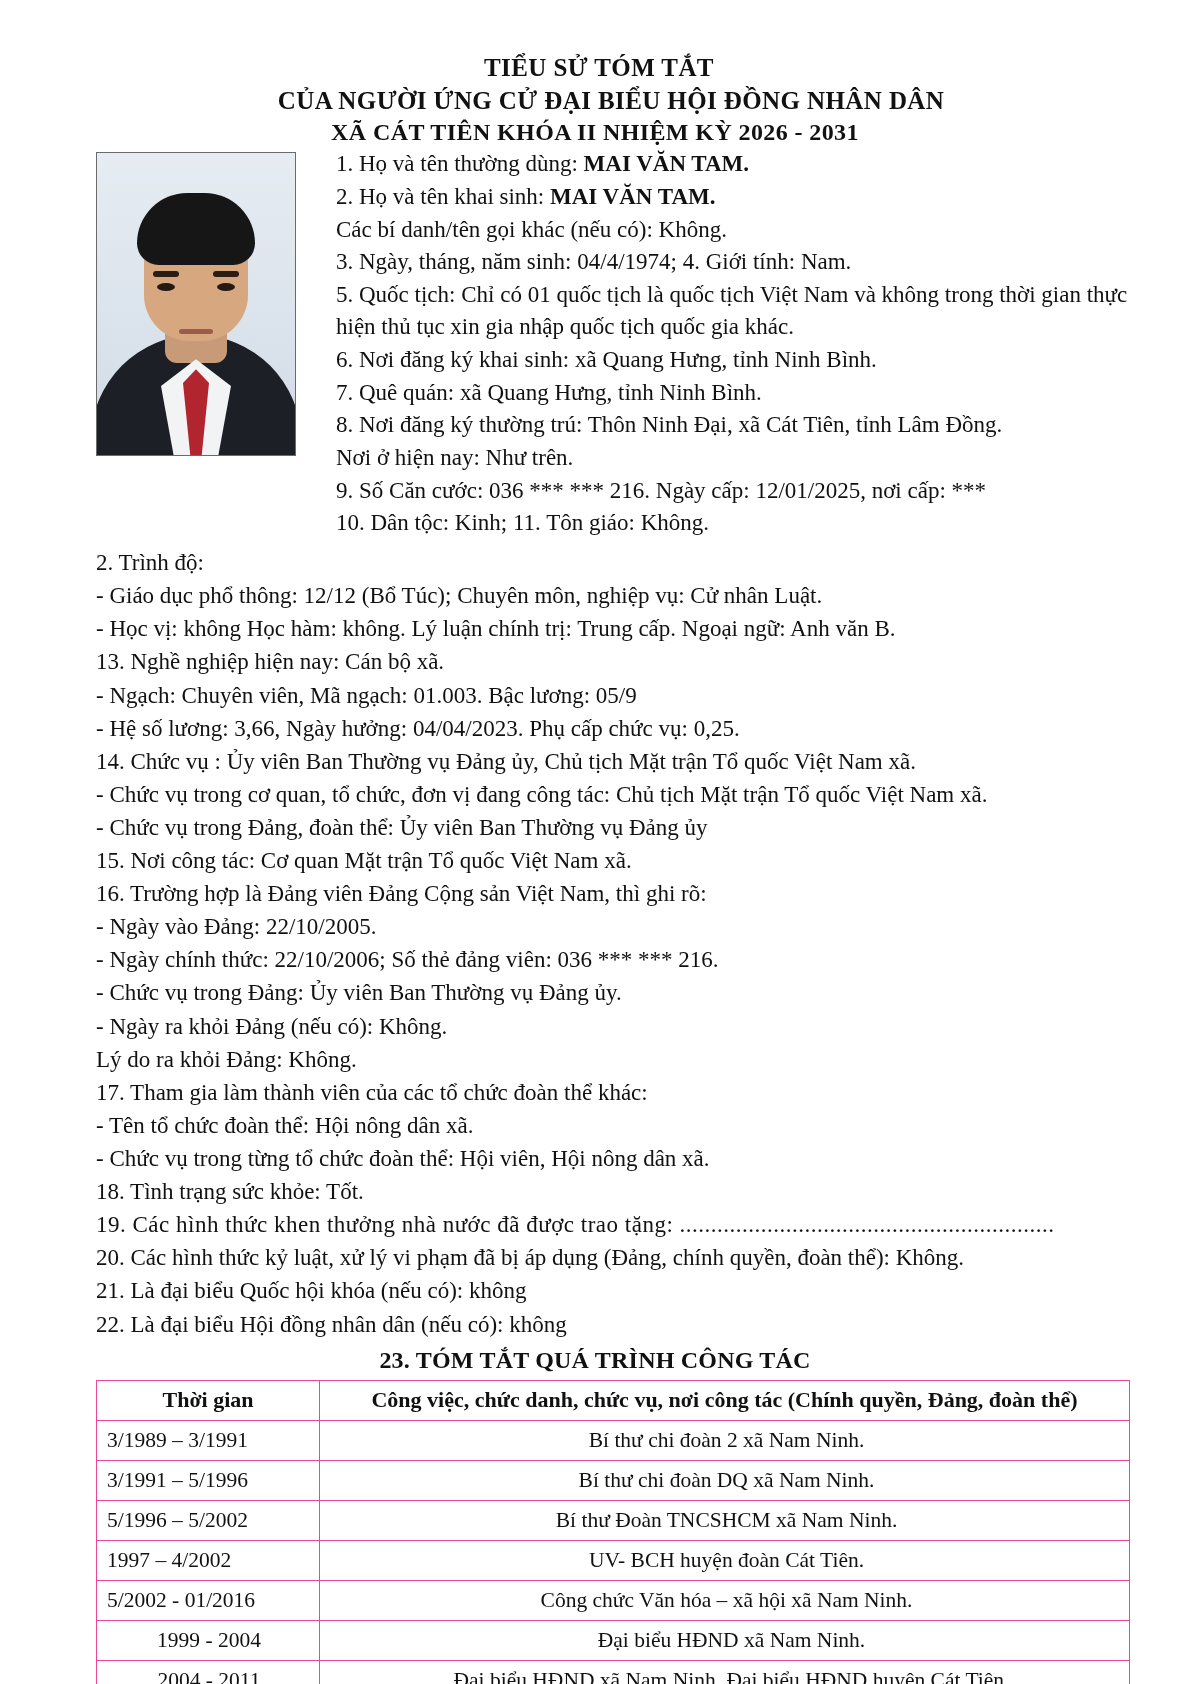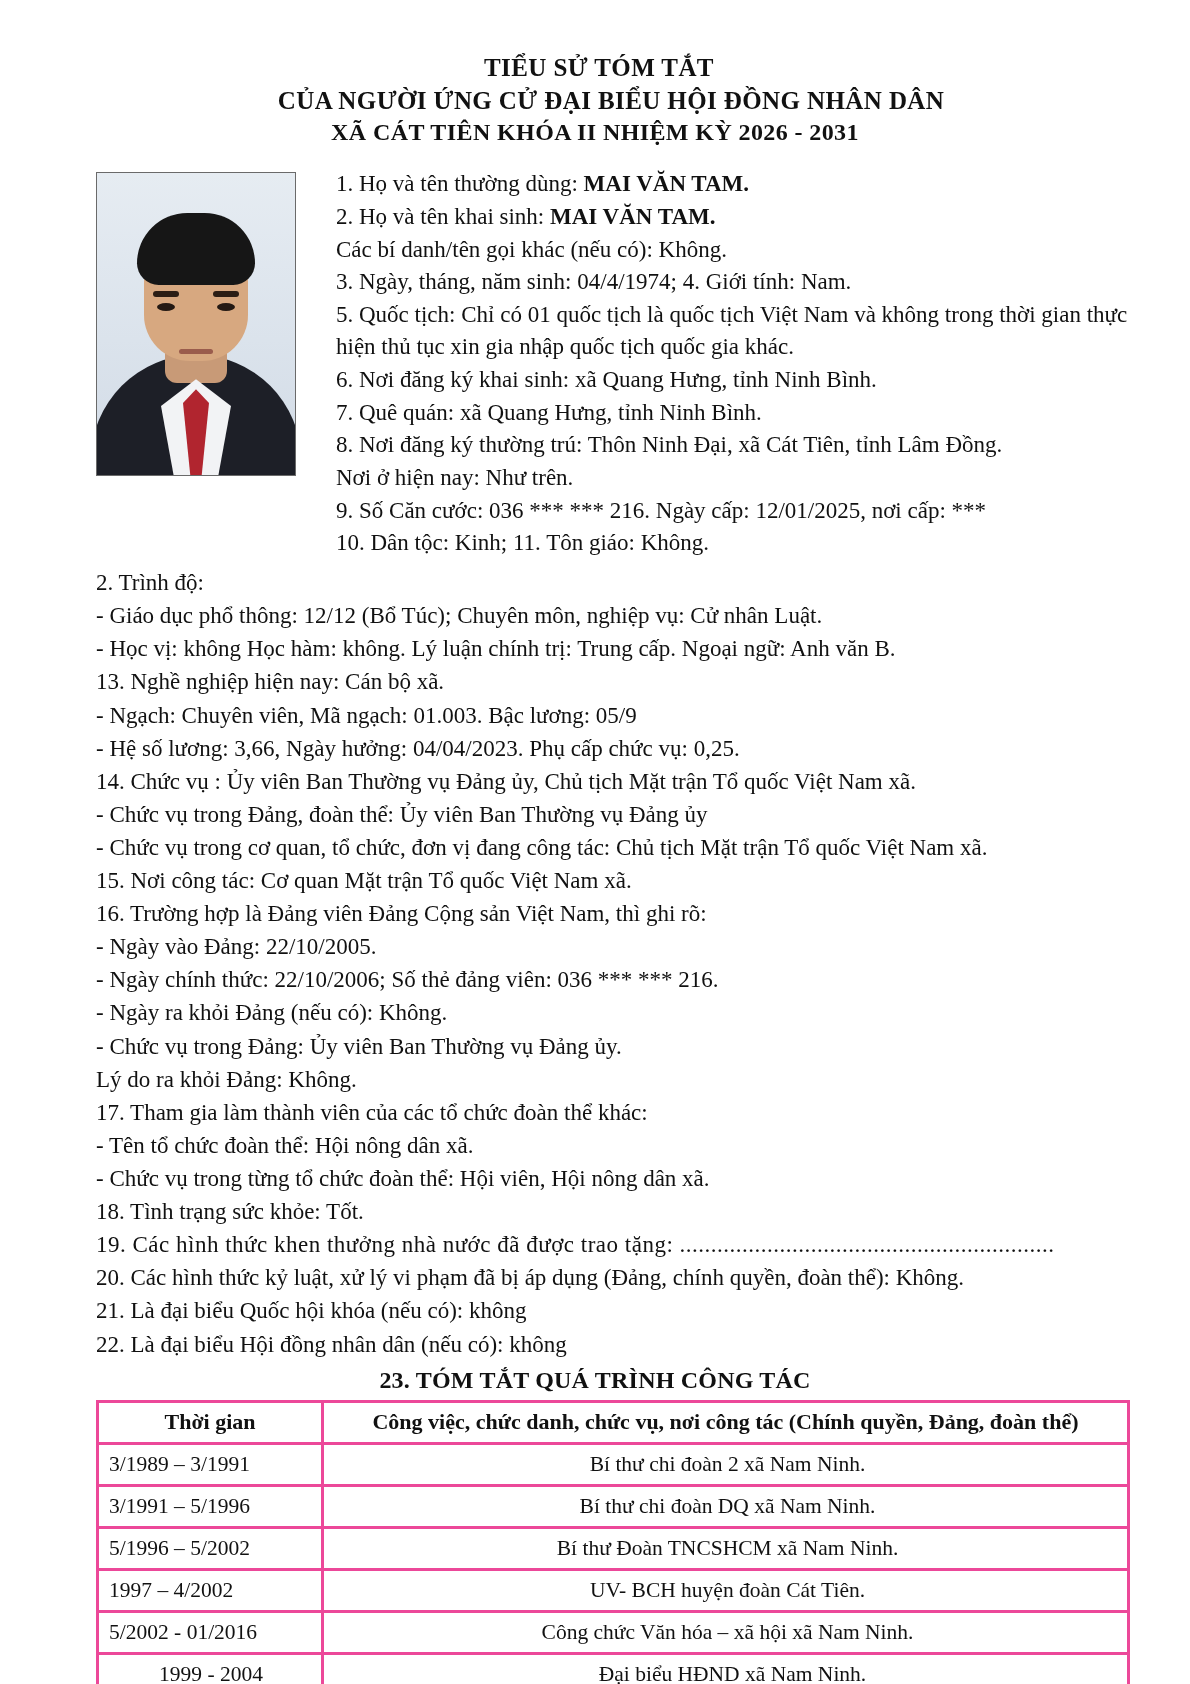--- a/index.html
+++ b/index.html
@@ -33,21 +33,20 @@
     font-weight: bold;
     font-size: 24.5px;
     letter-spacing: 0.4px;
   }
   .header .line1 { font-size: 25px; margin-left: 8px; }
   .header .line2 { font-size: 25px; margin-left: 32px; }
   .header .line3 { font-size: 24px; }
 
   
   .top-block {
-    margin-top: 20px;
     padding-left: 96px;
     padding-right: 56px;
     display: flex;
     align-items: flex-start;
   }
   .photo-wrap {
     width: 206px;
     flex: 0 0 206px;
     margin-top: 4px;
   }
@@ -163,21 +162,21 @@
     padding-left: 96px;
     padding-right: 60px;
     margin-top: 6px;
   }
   table.career {
     border-collapse: collapse;
     width: 100%;
     font-size: 21.5px;
   }
   table.career th, table.career td {
-    border: 3px solid #ec4899;
+    border: 1px solid #ec4899;
     padding: 4px 8px;
     vertical-align: middle;
     line-height: 1.25;
     height: 31px;
   }
   table.career th {
     font-weight: bold;
     text-align: center;
     font-size: 22px;
   }
@@ -244,28 +243,28 @@
   </div>
 
   <div class="body-text">
     <p>2. Trình độ:</p>
     <p>- Giáo dục phổ thông: 12/12 (Bổ Túc);   Chuyên môn, nghiệp vụ: Cử nhân Luật.</p>
     <p>- Học vị: không  Học hàm: không. Lý luận chính trị: Trung cấp. Ngoại ngữ: Anh văn B.</p>
     <p>13. Nghề nghiệp hiện nay: Cán bộ xã.</p>
     <p>- Ngạch: Chuyên viên, Mã ngạch: 01.003. Bậc lương: 05/9</p>
     <p>- Hệ số lương: 3,66, Ngày hưởng: 04/04/2023. Phụ cấp chức vụ: 0,25.</p>
     <p>14. Chức vụ : Ủy viên Ban Thường vụ Đảng ủy, Chủ tịch Mặt trận Tổ quốc Việt Nam xã.</p>
+    <p>- Chức vụ trong cơ quan, tổ chức, đơn vị đang công tác: Chủ tịch Mặt trận Tổ quốc Việt Nam xã.</p>
     <p>- Chức vụ trong Đảng, đoàn thể: Ủy viên Ban Thường vụ Đảng ủy</p>
-    <p>- Chức vụ trong cơ quan, tổ chức, đơn vị đang công tác: Chủ tịch Mặt trận Tổ quốc Việt Nam xã.</p>
     <p>15. Nơi công tác: Cơ quan Mặt trận Tổ quốc Việt Nam xã.</p>
     <p>16. Trường hợp là Đảng viên Đảng Cộng sản Việt Nam, thì ghi rõ:</p>
     <p>- Ngày vào Đảng: 22/10/2005.</p>
     <p>- Ngày chính thức: 22/10/2006; Số thẻ đảng viên: 036 *** *** 216.</p>
+    <p>- Chức vụ trong Đảng: Ủy viên Ban Thường vụ Đảng ủy.</p>
     <p>- Ngày ra khỏi Đảng (nếu có): Không.</p>
-    <p>- Chức vụ trong Đảng: Ủy viên Ban Thường vụ Đảng ủy.</p>
     <p>Lý do ra khỏi Đảng: Không.</p>
     <p>17. Tham gia làm thành viên của các tổ chức đoàn thể khác:</p>
     <p>- Tên tổ chức đoàn thể: Hội nông dân xã.</p>
     <p>- Chức vụ trong từng tổ chức đoàn thể: Hội viên, Hội nông dân xã.</p>
     <p>18. Tình trạng sức khỏe: Tốt.</p>
     <p class="dots">19. Các hình thức khen thưởng nhà nước đã được trao tặng: ............................................................</p>
     <p>20. Các hình thức kỷ luật, xử lý vi phạm đã bị áp dụng (Đảng, chính quyền, đoàn thể):  Không.</p>
     <p>21. Là đại biểu Quốc hội khóa (nếu có): không</p>
     <p>22. Là đại biểu Hội đồng nhân dân (nếu có): không</p>
   </div>

